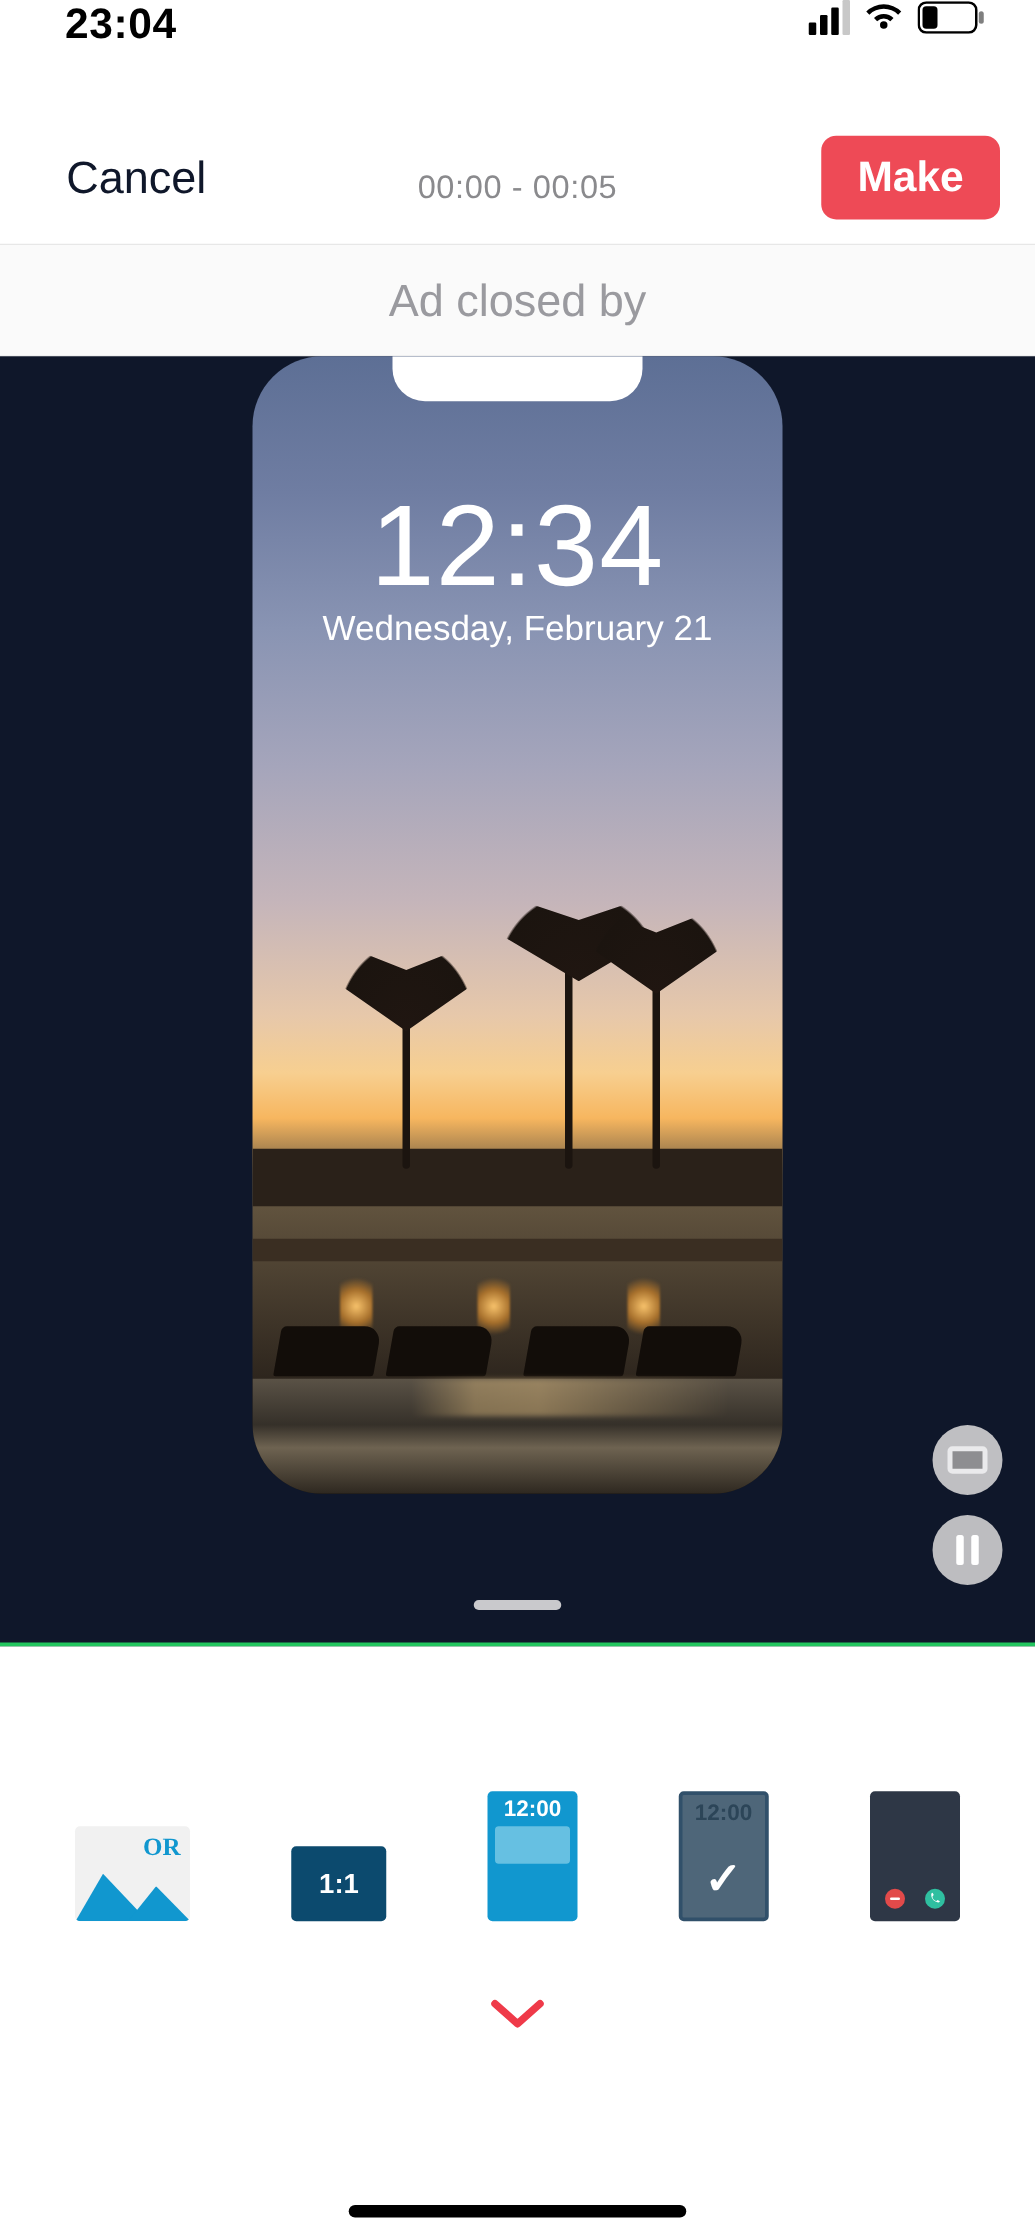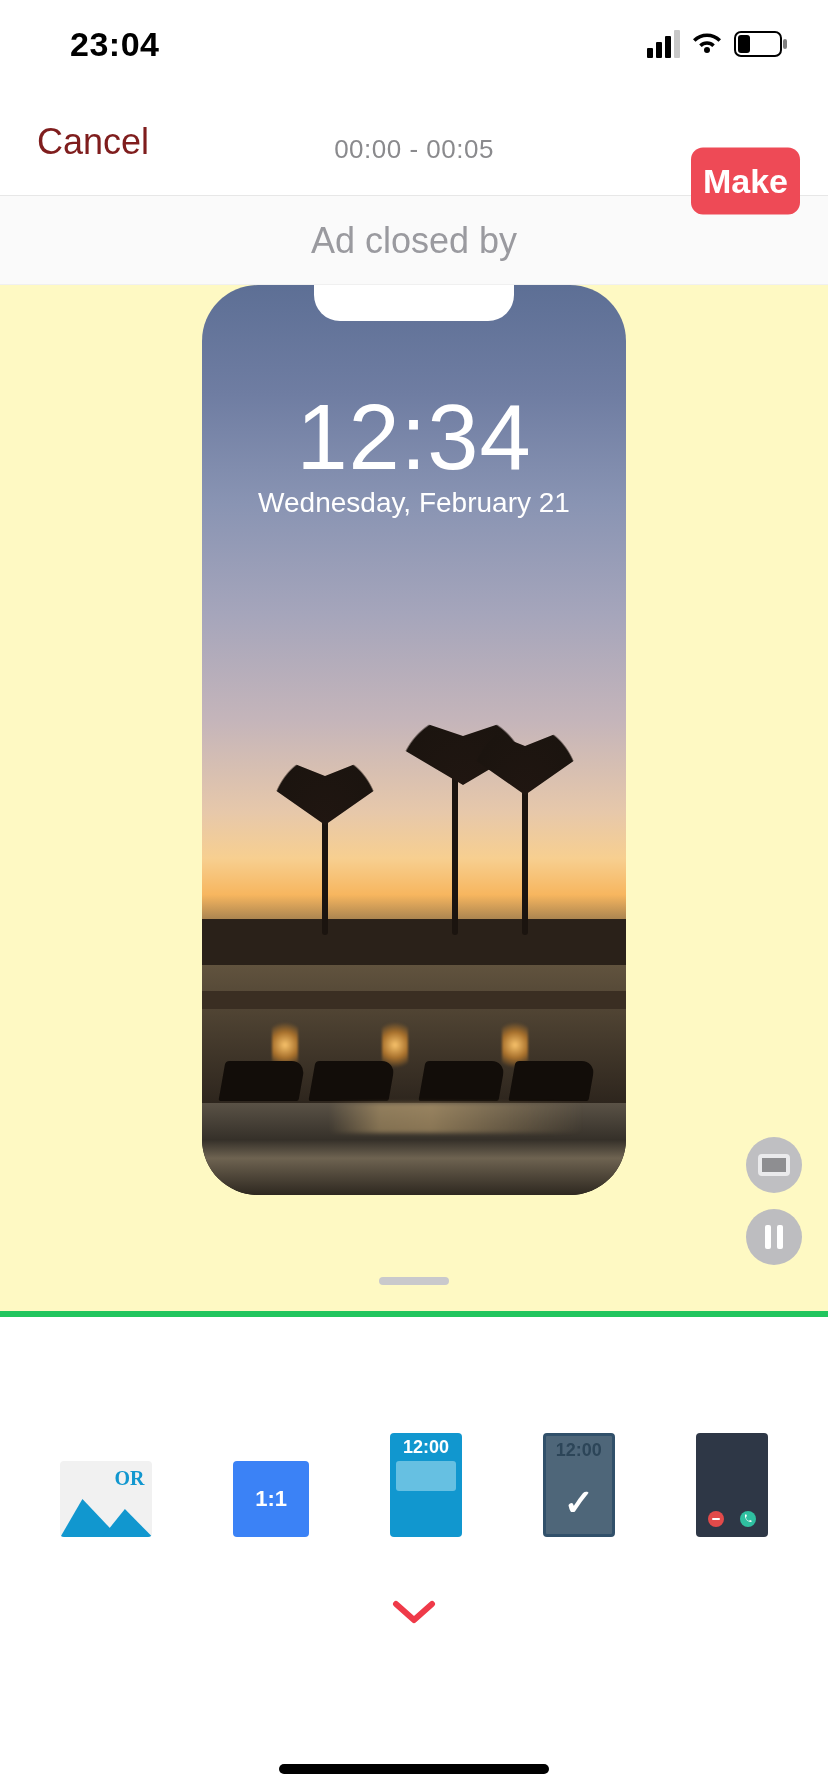--- a/index.html
+++ b/index.html
@@ -10,22 +10,22 @@
     background: #ffffff;
     color: #000;
     overflow: hidden;
   }
 
   
   .status-bar {
     position: relative;
     height: 88px;
     display: flex;
-    align-items: center;
-    padding: 0 40px 0 70px;
+    align-items: flex-start;
+    padding: 0 40px 0 52px;
   }
   .status-clock {
     font-size: 34px;
     font-weight: 700;
     letter-spacing: 0.5px;
   }
   .status-right {
     margin-left: auto;
     display: flex;
     align-items: center;
@@ -40,52 +40,52 @@
   .wifi-icon svg, .battery-icon svg { display:block; }
 
   
   .nav-header {
     height: 108px;
     border-bottom: 1px solid #e7e7e7;
     position: relative;
     display:flex; align-items:center; justify-content:center;
   }
   .nav-cancel {
-    position: absolute; left: 37px; top:50%; transform:translateY(-50%);
-    font-size: 36px; color:#7f1d1d; font-weight:400;
+    position: absolute; left: 53px; top:50%; transform:translateY(-50%);
+    font-size: 36px; color:#0f172a; font-weight:400;
     cursor:pointer;
   }
   .nav-title-wrap { text-align:center; }
   .nav-title { font-size: 36px; font-weight:700; color:#1a1a1a; }
   .nav-sub   { font-size: 26px; color:#8a8a8d; margin-top:16px; letter-spacing:0.5px;}
   .nav-make {
     position:absolute; right:28px; top:50%; transform:translateY(-50%);
     background:#ee4a56; color:#fff; font-size:34px; font-weight:600;
-    padding:14px 12px; border-radius:12px; border:none; cursor:pointer;margin-top:39px;
+    padding:14px 29px; border-radius:12px; border:none; cursor:pointer;
   }
 
   
   .ad-bar {
     background:#fafafa;
     border-bottom:1px solid #f0f0f0;
     text-align:center;
     font-size:36px;
     color:#9a9a9f;
     padding:24px 0 22px;
     display:flex; justify-content:center; align-items:baseline; gap:14px;
     font-weight:400;
   }
   .ad-google { font-family:"Product Sans","Arial",sans-serif; font-weight:600; font-size:42px; letter-spacing:-0.5px;}
 
   
   .stage {
     position:relative;
-    background:#fef9c3;
+    background:#0f172a;
     height:1032px;
-    border-bottom:6px solid #22c55e;
+    border-bottom:3px solid #22c55e;
   }
   .phone {
     position:absolute;
     top:0; left:50%; transform:translateX(-50%);
     width:424px; height:910px;
     border-radius:56px;
     overflow:hidden;
     background:
       linear-gradient(to bottom,
         #5d6f95 0%,
@@ -194,21 +194,21 @@
     position:absolute; bottom:0; left:0; right:0; height:38px;
   }
   .opt-original .mtn::before,
   .opt-original .mtn::after{
     content:""; position:absolute; bottom:0; background:#1197cf;
   }
   .opt-original .mtn::before{ left:0; width:58px; height:38px; clip-path:polygon(0 100%,38% 0,100% 100%);}
   .opt-original .mtn::after { right:0; width:50px; height:28px; clip-path:polygon(0 100%,45% 0,100% 100%);}
 
   .opt-square {
-    width:76px; height:76px; background:#3b82f6; border-radius:4px;
+    width:76px; height:60px; background:#0c4a6e; border-radius:4px;
     color:#fff; display:flex; align-items:center; justify-content:center;
     font-size:22px; font-weight:700;
   }
 
   .opt-lock1 {
     width:72px; height:104px; background:#1197cf; border-radius:4px;
     position:relative;
   }
   .opt-lock1 .top{
     color:#fff; font-size:18px; font-weight:700; text-align:center; padding-top:4px;

